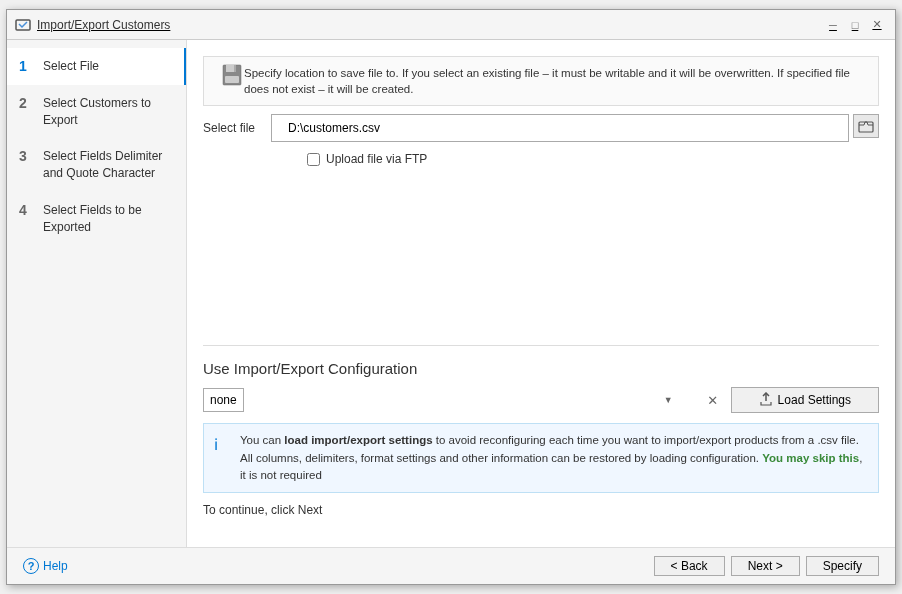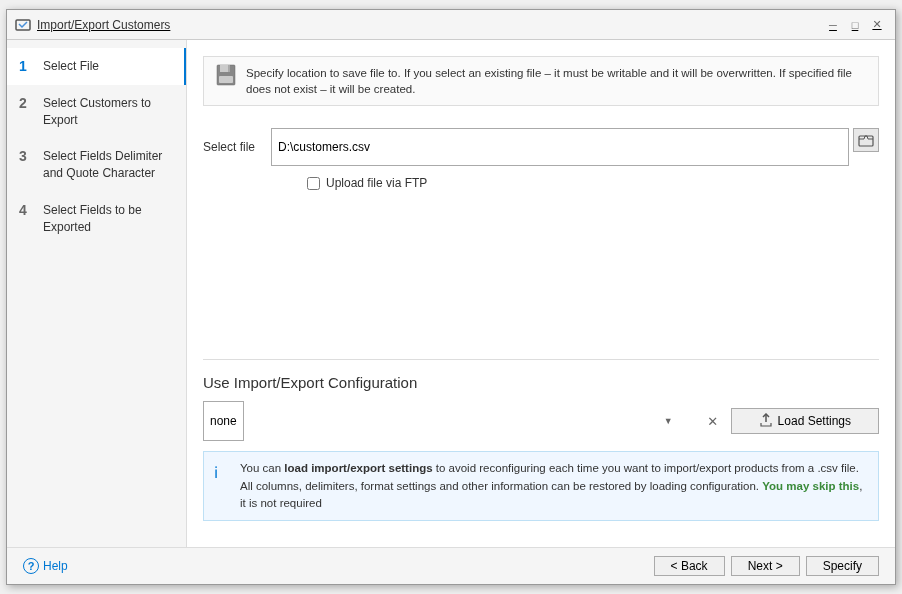--- a/index.html
+++ b/index.html
@@ -103,28 +103,27 @@
       flex: 1;
       display: flex;
       flex-direction: column;
       padding: 16px;
       overflow-y: auto;
       background: #fff;
     }
     .info-text {
       font-size: 11.5px;
       color: #333;
-      margin-bottom: 22px;
+      margin-bottom: 8px;
       line-height: 1.4;
       border: 1px solid #ddd;
-      padding: 8px 10px;
+      padding: 8px 16px;
       background: #fafafa;
       display: flex;
       align-items: flex-start;
-      gap: 8px;
     }
     .info-icon {
       font-size: 22px;
       color: #666;
       margin-top: -2px;
     }
     .form-row {
       display: flex;
       align-items: center;
       margin-bottom: 10px;
@@ -136,23 +135,23 @@
       white-space: nowrap;
       min-width: 60px;
     }
     .file-input-container {
       display: flex;
       flex: 1;
       gap: 4px;
     }
     .file-input {
       flex: 1;
-      height: 38px;
+      height: 28px;
       border: 1px solid #aaa;
-      padding: 2px 6px;
+      padding: 2px 16px;
       font-size: 12px;
       background: #fff;
     }
     .file-browse-btn {
       width: 26px;
       height: 24px;
       background: #e8e8e8;
       border: 1px solid #aaa;
       cursor: pointer;
       display: flex;
@@ -191,21 +190,21 @@
       font-weight: normal;
     }
     .config-row {
       display: flex;
       align-items: center;
       gap: 6px;
       margin-bottom: 10px;
     }
     .config-select {
       flex: 1;
-      height: 40px;
+      height: 24px;
       border: 1px solid #aaa;
       padding: 2px 6px;
       font-size: 12px;
       background: #fff;
       appearance: none;
       -webkit-appearance: none;
     }
     .select-wrapper {
       flex: 1;
       position: relative;
@@ -409,20 +408,21 @@
           </button>
         </div>
 
         <div class="info-box">
           <span class="info-box-icon">ℹ</span>
           <div class="info-box-text">
             <span>You can </span><span class="bold-link">load import/export settings</span><span> to avoid reconfiguring each time you want to import/export products from a .csv file. All columns, delimiters, format settings and other information can be restored by loading configuration. </span><span class="skip-link">You may skip this</span><span>, it is not required</span>
           </div>
         </div>
 
+        <p class="continue-text">To continue, click Next</p>
       </div>
     </div>
   </div>
 
   <div class="footer">
     <a class="help-link">
       <span class="help-icon">?</span>
       <span>Help</span>
     </a>
     <div class="footer-spacer"></div>

